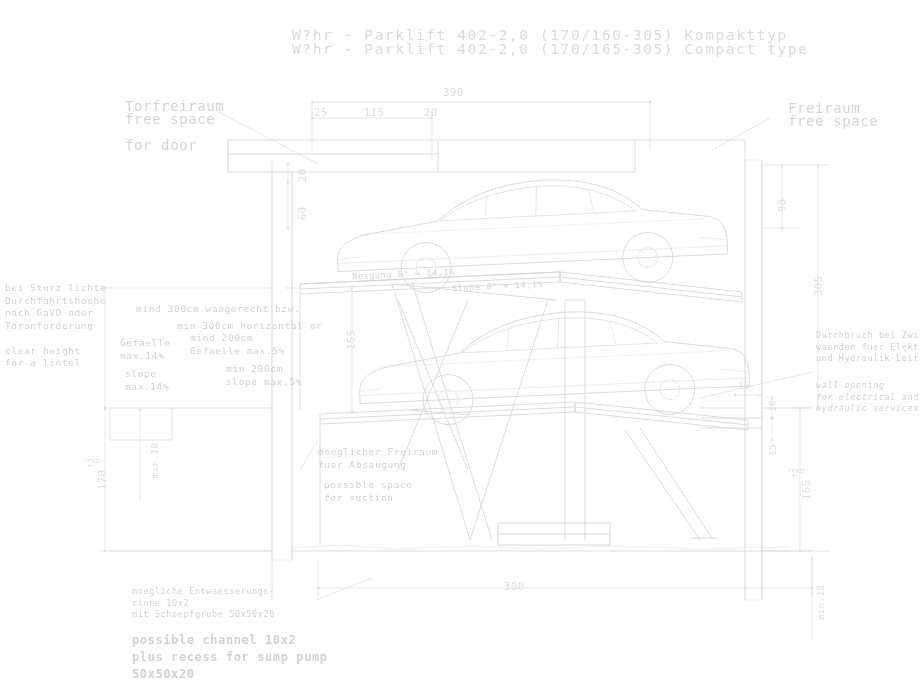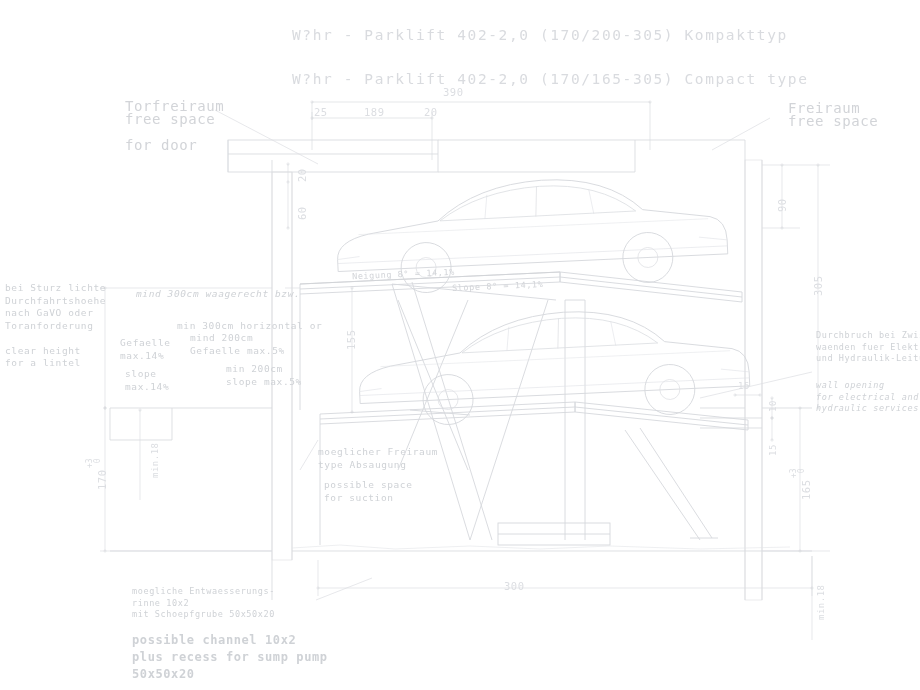--- a/index.html
+++ b/index.html
@@ -169,68 +169,68 @@
     <line x1="772" y1="398" x2="772" y2="418" marker-start="url(#dot)" marker-end="url(#dot)"></line>
     <line x1="772" y1="418" x2="772" y2="440" marker-start="url(#dot)" marker-end="url(#dot)"></line>
     <line x1="735" y1="395" x2="760" y2="395" marker-start="url(#dot)" marker-end="url(#dot)"></line>
 
     <line x1="318" y1="588" x2="812" y2="588" marker-start="url(#dot)" marker-end="url(#dot)"></line>
     <line x1="318" y1="560" x2="318" y2="596"></line>
     <line x1="812" y1="556" x2="812" y2="596"></line>
   </g>
 </svg>
 
-<div class="lbl title" style="left:292px;top:20px;">W?hr - Parklift 402-2,0 (170/200-305) Kompakttyp</div>
-<div class="lbl title" style="left:292px;top:64px;">W?hr - Parklift 402-2,0 (170/165-305) Compact type</div>
+<div class="lbl title" style="left:292px;top:20px;">W?hr - Parklift 402-2,0 (170/160-305) Kompakttyp</div>
+<div class="lbl title" style="left:292px;top:34px;">W?hr - Parklift 402-2,0 (170/165-305) Compact type</div>
 
 <div class="lbl" style="left:125px;top:100px;">Torfreiraum
 free space
 
 for door</div>
 <div class="lbl" style="left:788px;top:102px;">Freiraum
 free space</div>
 <div class="lbl note" style="left:5px;top:282px;">bei Sturz lichte
 Durchfahrtshoehe
 nach GaVO oder
 Toranforderung
 
 clear height
 for a lintel</div>
-<div class="lbl note" style="left:136px;top:288px;font-style:italic;">mind 300cm waagerecht bzw.</div>
+<div class="lbl note" style="left:136px;top:303px;">mind 300cm waagerecht bzw.</div>
 <div class="lbl note" style="left:141px;top:320px;margin-left:36px;">min 300cm horizontal or</div>
 <div class="lbl note" style="left:120px;top:337px;">Gefaelle
 max.14%</div>
 <div class="lbl note" style="left:125px;top:368px;">slope
 max.14%</div>
 <div class="lbl note" style="left:190px;top:332px;">mind 200cm
 Gefaelle max.5%</div>
 <div class="lbl note" style="left:196px;top:363px;margin-left:30px;">min 200cm
 slope max.5%</div>
 <div class="lbl" style="left:352px;top:268px;font-size:8.5px;transform:rotate(-2.6deg);">Neigung 8° = 14,1%</div>
 <div class="lbl" style="left:452px;top:280px;font-size:8.5px;transform:rotate(-2.6deg);">Slope 8° = 14,1%</div>
 <div class="lbl note" style="left:318px;top:446px;">moeglicher Freiraum
-type Absaugung</div>
+fuer Absaugung</div>
 <div class="lbl note" style="left:324px;top:479px;">possible space
 for suction</div>
 <div class="lbl note" style="left:816px;top:330px;font-size:8.5px;line-height:11.5px;">Durchbruch bei Zwischen-
 waenden fuer Elektrik-
 und Hydraulik-Leitungen</div>
 <div class="lbl note" style="left:816px;top:380px;font-size:8.5px;line-height:11.5px;font-style:italic;">wall opening
 for electrical and
 hydraulic services</div>
 <div class="lbl note" style="left:132px;top:586px;font-size:8.5px;line-height:11.5px;">moegliche Entwaesserungs-
 rinne 10x2
 mit Schoepfgrube 50x50x20</div>
 <div class="lbl note" style="left:132px;top:632px;font-size:12px;line-height:17px;font-weight:bold;">possible channel 10x2
 plus recess for sump pump
 50x50x20</div>
 
 <div class="dim" style="left:443px;top:86px;">390</div>
 <div class="dim" style="left:314px;top:106px;">25</div>
-<div class="dim" style="left:364px;top:106px;">189</div>
+<div class="dim" style="left:364px;top:106px;">115</div>
 <div class="dim" style="left:424px;top:106px;">20</div>
 
 <div class="dim rot" style="left:296px;top:182px;">20</div>
 <div class="dim rot" style="left:296px;top:220px;">60</div>
 
 <div class="dim rot" style="left:776px;top:212px;">90</div>
 <div class="dim rot" style="left:812px;top:296px;">305</div>
 <div class="dim rot" style="left:768px;top:412px;font-size:9px;">10</div>
 <div class="dim rot" style="left:768px;top:456px;font-size:9px;">15</div>
 <div class="dim" style="left:738px;top:381px;font-size:9px;">15</div>

